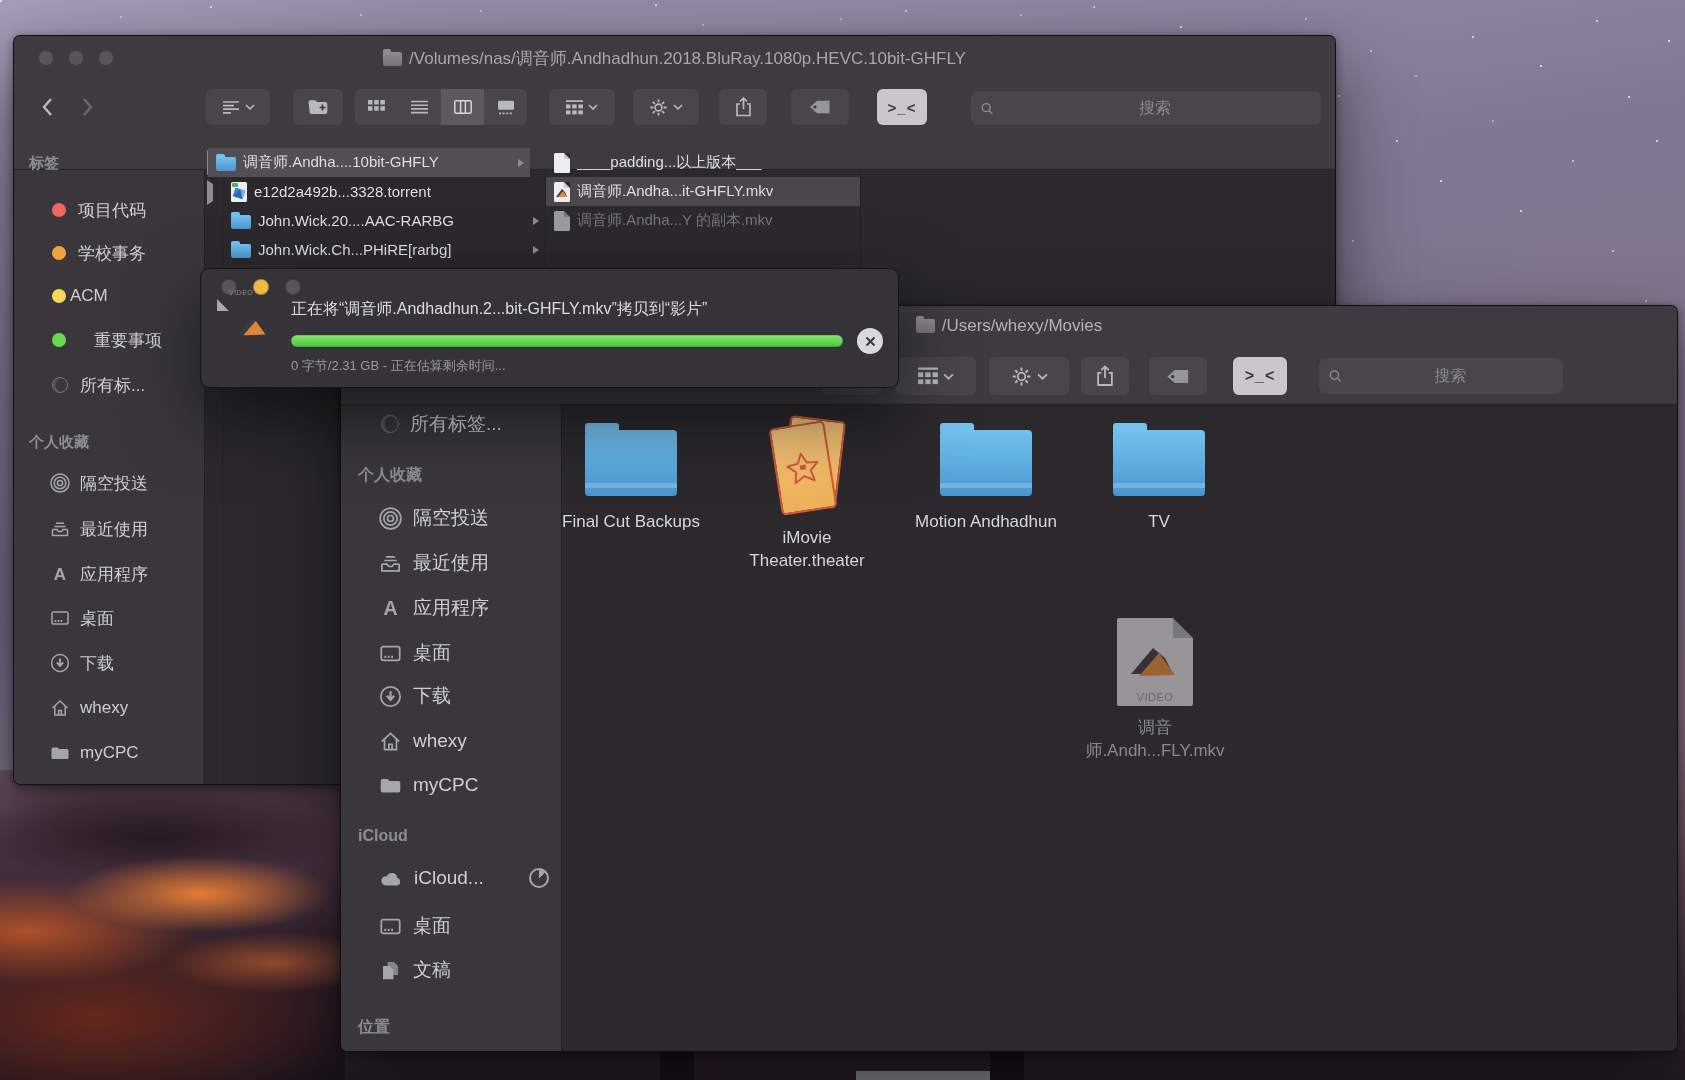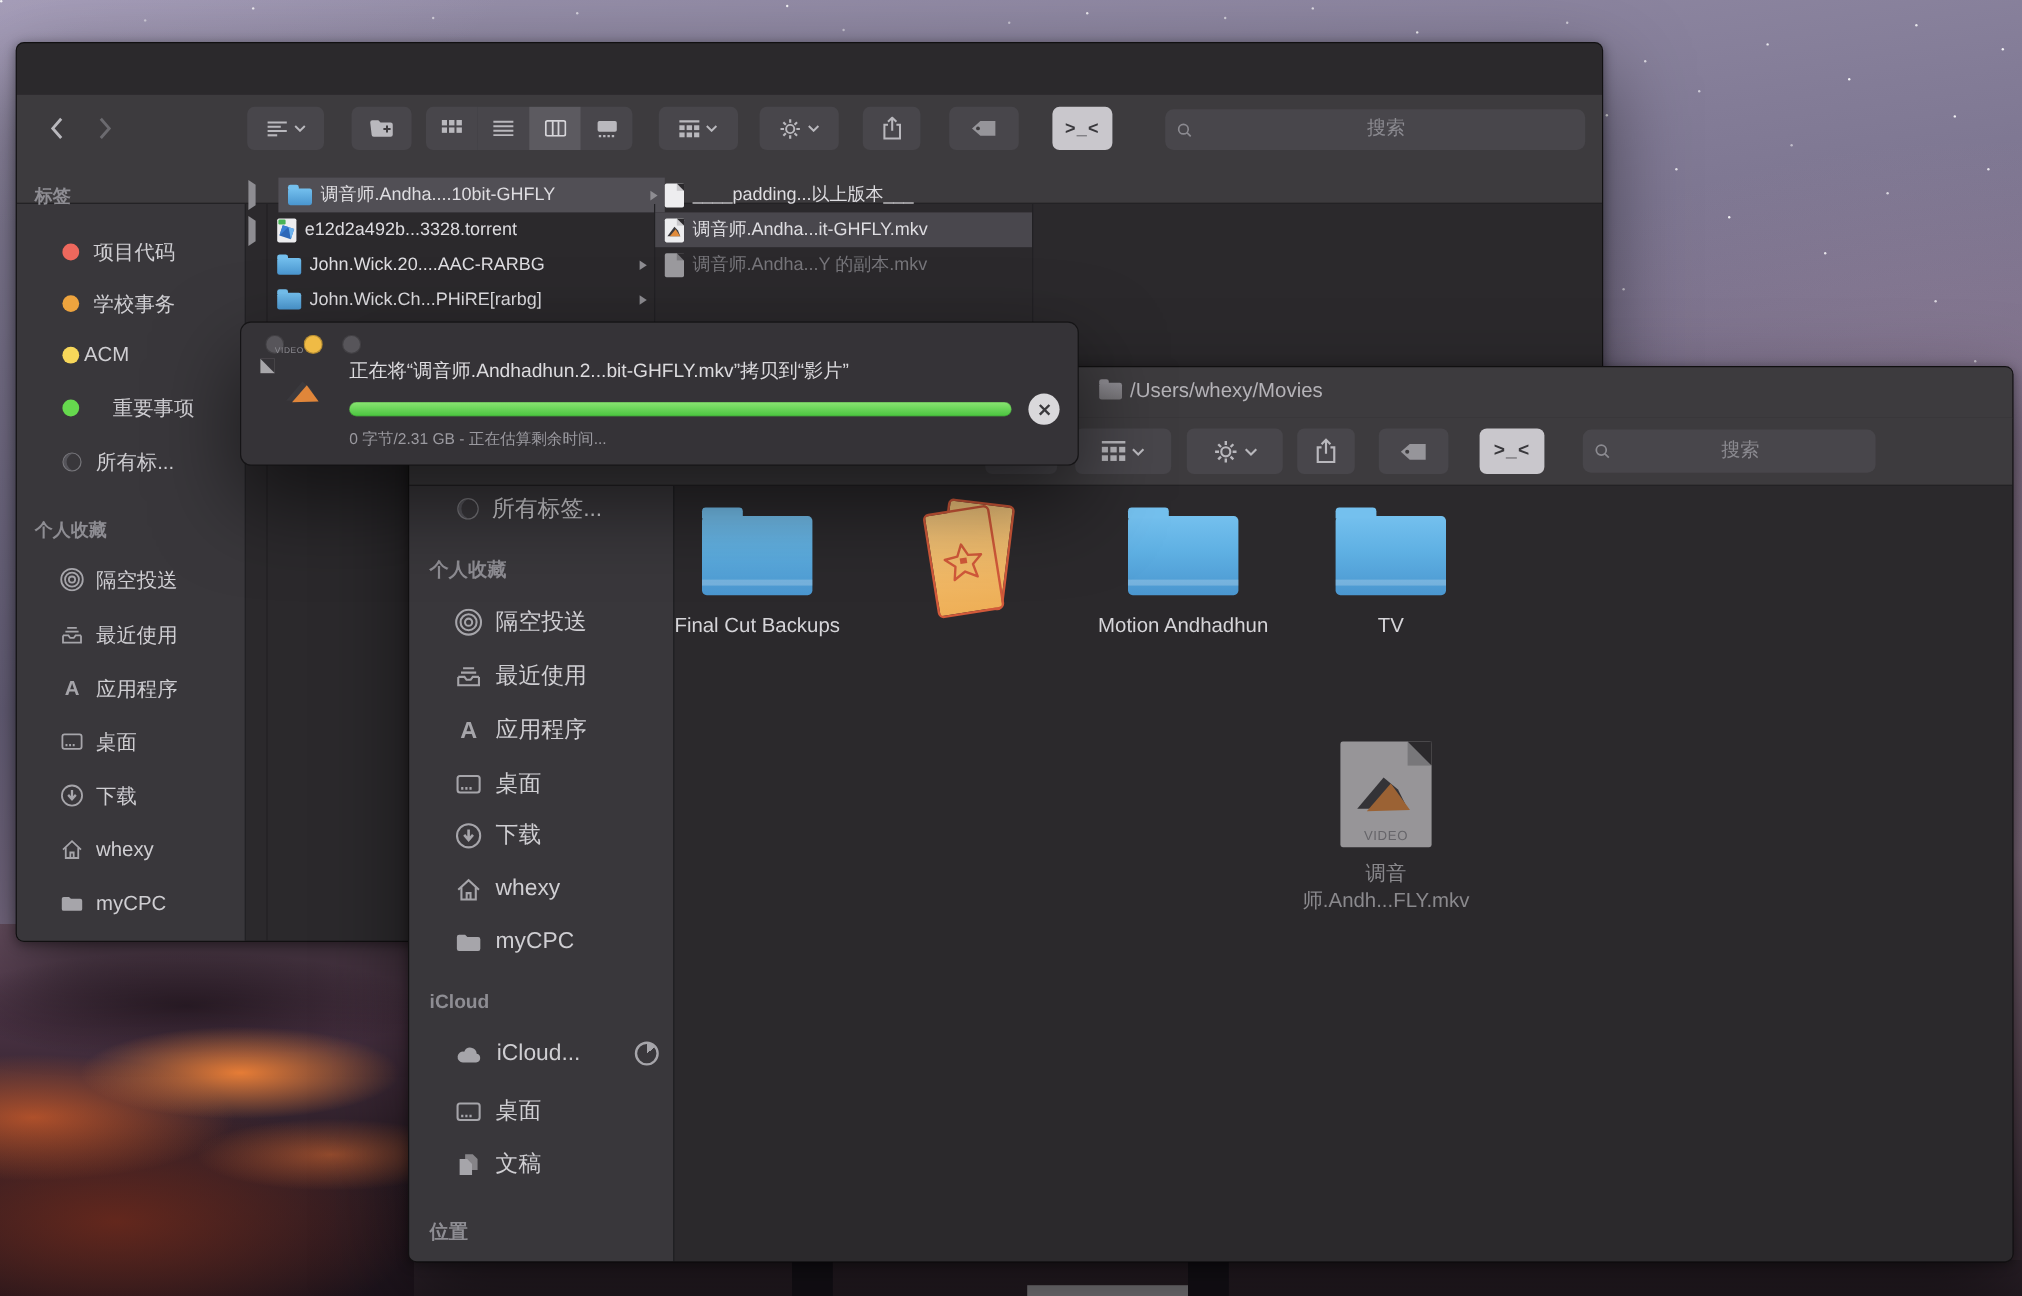--- a/index.html
+++ b/index.html
@@ -128,20 +128,26 @@
 <div id="desktop" class="abs">
   <div id="stars" class="abs"></div>
 </div>
 <div id="clouds" class="abs"></div>
 <div id="ground-strip" class="abs"></div>
 <div class="abs pylon" style="left:660px;"></div>
 <div class="abs pylon" style="left:990px;"></div>
 <div id="desk-rect" class="abs"></div>
 
 <div class="abs window" id="bgwin" style="left:13px;top:35px;width:1321px;height:748px;z-index:10;">
+  <div class="titlebar" style="height:43px;">
+    <span class="tl-dot" style="left:24px;top:14px;"></span>
+    <span class="tl-dot" style="left:54px;top:14px;"></span>
+    <span class="tl-dot" style="left:84px;top:14px;"></span>
+    <div class="wtitle" style="top:11px;"><span class="proxy-folder"></span><span>/Volumes/nas/调音师.Andhadhun.2018.BluRay.1080p.HEVC.10bit-GHFLY</span></div>
+  </div>
   <div class="toolbar" style="top:43px;height:90px;">
     <div class="tbtn plain" style="left:15px;top:10px;width:36px;height:36px;">
       <svg width="13" height="20" viewBox="0 0 13 20">
           <path d="M10 2 L3 10 L10 18" stroke="#b9b8bd" stroke-width="2.4" fill="none"></path>
         </svg>
       </div>
     <div class="tbtn plain" style="left:55px;top:10px;width:36px;height:36px;">
       <svg width="13" height="20" viewBox="0 0 13 20">
           <path d="M3 2 L10 10 L3 18" stroke="#6b6a6f" stroke-width="2.4" fill="none"></path>
         </svg>
@@ -328,21 +334,21 @@
         </span>
       <span>myCPC</span>
       </div>
   </div>
   <div class="vsep" style="left:190px;top:134px;"></div>
 
   <div class="abs" style="left:193px;top:118px;"><span class="chev-r"></span></div>
   <div class="abs" style="left:193px;top:148px;"><span class="chev-r"></span></div>
   <div class="vsep" style="left:208px;top:134px;"></div>
 
-  <div class="col-row sel1" style="left:218px;top:112px;width:322px;">
+  <div class="col-row sel1" style="left:194px;top:112px;width:322px;">
     <span class="folder-sm"></span>
     <span class="lbl">调音师.Andha....10bit-GHFLY</span>
       <span class="chev-r"></span>
     </div>
   <div class="col-row" style="left:209px;top:141px;width:322px;">
     <span class="torrent-sm"></span>
     <span class="lbl">e12d2a492b...3328.torrent</span>
     </div>
   <div class="col-row" style="left:209px;top:170px;width:322px;">
     <span class="folder-sm"></span>
@@ -546,20 +552,21 @@
   <div class="grid-item" style="left:386px;top:116px;width:160px;">
     <span class="tickets">
       <span class="ticket back"></span>
       <span class="ticket front">
           <svg width="36" height="36" viewBox="0 0 40 40">
             <path d="M20 4 L25 14.5 L37 15.8 L28.2 23.6 L30.8 35.5 L20 29.3 L9.2 35.5 L11.8 23.6 L3 15.8 L15 14.5 Z" fill="none" stroke="#d2593a" stroke-width="2.2" stroke-linejoin="round"></path>
             <rect x="16.8" y="16.6" width="6.4" height="5.2" fill="#d2593a"></rect>
           </svg>
         </span>
     </span>
+    <span class="cap">iMovie Theater.theater</span>
     </div>
   <div class="grid-item" style="left:555px;top:116px;width:180px;">
     <span class="folder-lg"></span>
     <span class="cap">Motion Andhadhun</span>
     </div>
   <div class="grid-item" style="left:738px;top:116px;width:160px;">
     <span class="folder-lg"></span>
     <span class="cap">TV</span>
     </div>
 

